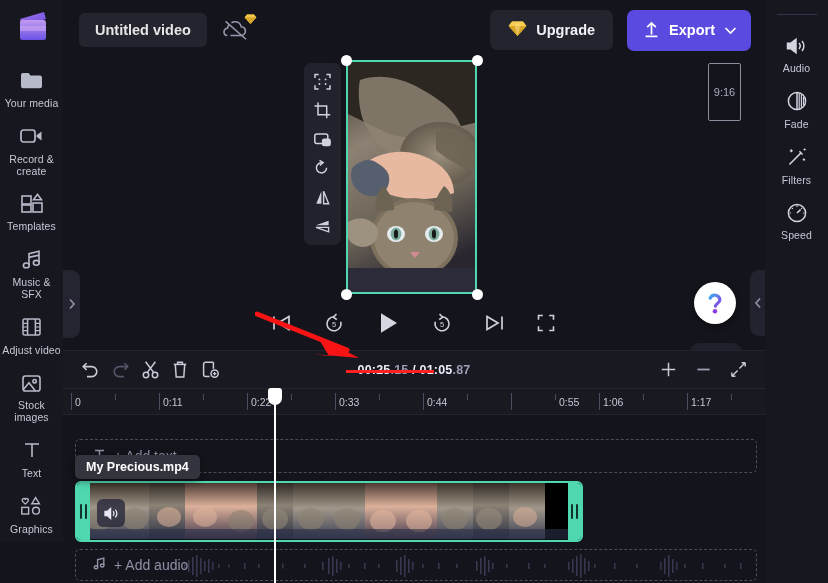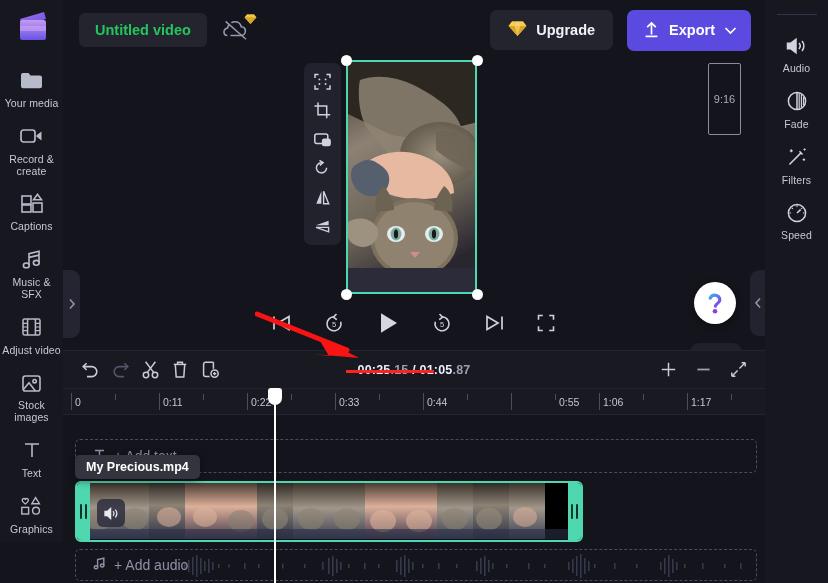--- a/index.html
+++ b/index.html
@@ -43,21 +43,21 @@
     width: 40px; height: 1px; background: #33344a; margin: 6px 0 10px;
   }
 
   
   .topbar {
     position: absolute; left: 63px; top: 0; right: 63px; height: 60px;
     display: flex; align-items: center; padding: 0 14px 0 16px; z-index: 4;
   }
   .title-chip {
     background: #24242f; border-radius: 6px; padding: 9px 16px;
-    font-size: 14.5px; color: #22c55e; font-weight: 600; cursor: text;
+    font-size: 14.5px; color: #e5e5e5; font-weight: 600; cursor: text;
     white-space: nowrap;
   }
   .cloud-wrap { position: relative; margin-left: 14px; width: 34px; height: 30px; cursor: pointer; }
   .gem-badge { position: absolute; right: -2px; top: -4px; }
   .topbar-spacer { flex: 1; }
   .btn-upgrade {
     display: flex; align-items: center; gap: 9px;
     background: #24242f; border-radius: 7px; padding: 10px 18px;
     font-size: 14.5px; font-weight: 700; color: #f1f1f6; cursor: pointer;
   }
@@ -83,21 +83,21 @@
 
   .video-frame {
     position: absolute; left: 283px; top: 0px; width: 131px; height: 234px;
     border: 2px solid #4fd8b0; background: #1b1b22; overflow: hidden;
   }
   .handle {
     position: absolute; width: 11px; height: 11px; border-radius: 50%;
     background: #fff; z-index: 6;
   }
   .ratio-badge {
-    position: absolute; left: 645px; top: 3px; width: 33px; height: 72px;
+    position: absolute; left: 645px; top: 3px; width: 33px; height: 58px;
     border: 1.5px solid #8b8ca0; border-radius: 2px;
     display: flex; align-items: center; justify-content: center;
     font-size: 11px; color: #a9abbd;
   }
   .playbar {
     position: absolute; left: 0; right: 0; top: 245px; height: 36px;
     display: flex; align-items: center; justify-content: center; gap: 26px;
   }
   .pb-btn { width: 26px; height: 26px; display: flex; align-items: center; justify-content: center; cursor: pointer; }
 
@@ -260,21 +260,21 @@
 
     <div class="rail-item">
       <span class="rail-icon">
         <svg width="24" height="23" viewBox="0 0 24 23" fill="none" stroke="#b7bac9" stroke-width="1.6">
           <rect x="2" y="4" width="9" height="8"></rect>
             <rect x="2" y="13" width="9" height="7"></rect>
           <rect x="13" y="11" width="9" height="9"></rect>
           <path d="M13.5 7.8 17.5 2.3l4 5.5z"></path>
         </svg>
       </span>
-      <span class="rail-label">Captions</span>
+      <span class="rail-label">Templates</span>
     </div>
 
     <div class="rail-item">
       <span class="rail-icon">
         <svg width="24" height="23" viewBox="0 0 24 23" fill="none" stroke="#b7bac9" stroke-width="1.6">
           <path d="M9 17V5.6l10-2.3v11.3"></path>
           <ellipse cx="6.3" cy="17.4" rx="2.9" ry="2.4"></ellipse>
           <ellipse cx="16.3" cy="14.8" rx="2.9" ry="2.4"></ellipse>
           <path d="M9 9.4 19 7.1"></path>
         </svg>

